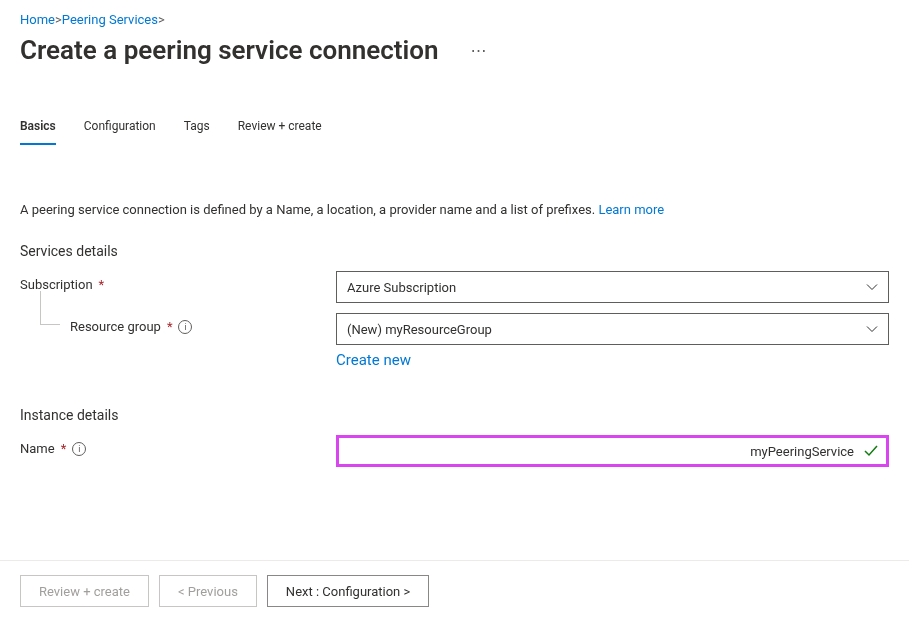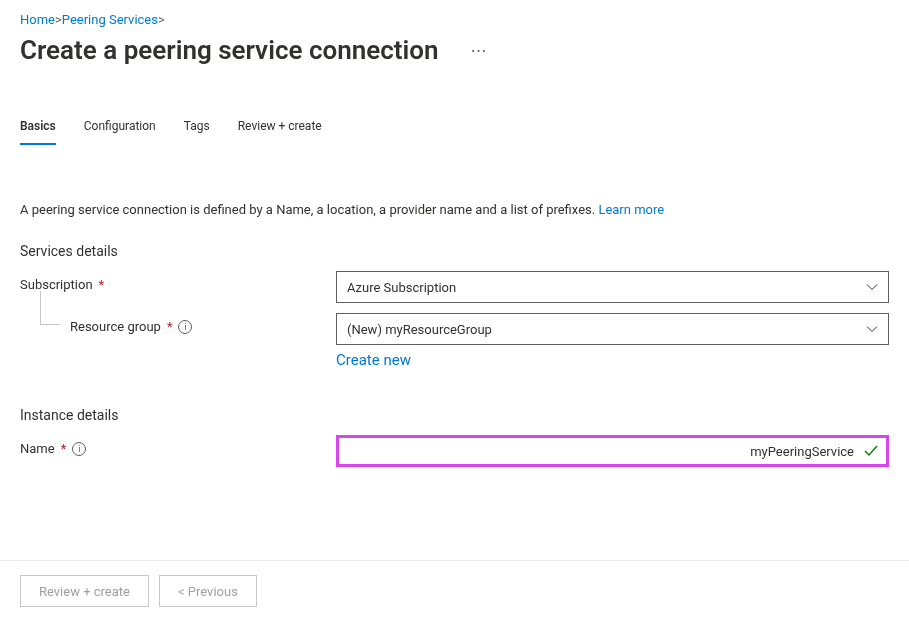--- a/index.html
+++ b/index.html
@@ -288,13 +288,14 @@
             <path d="M2 8 L6 12 L14 3" stroke="#107c10" stroke-width="1.5" fill="none"></path>
           </svg>
       </div>
     </div>
   </div>
 </div>
 
 <div class="footer">
   <button class="btn" disabled="">Review + create</button>
   <button class="btn" disabled="">&lt; Previous</button>
+  <button class="btn">Next : Configuration &gt;</button>
 </div>
 
 </body></html>

